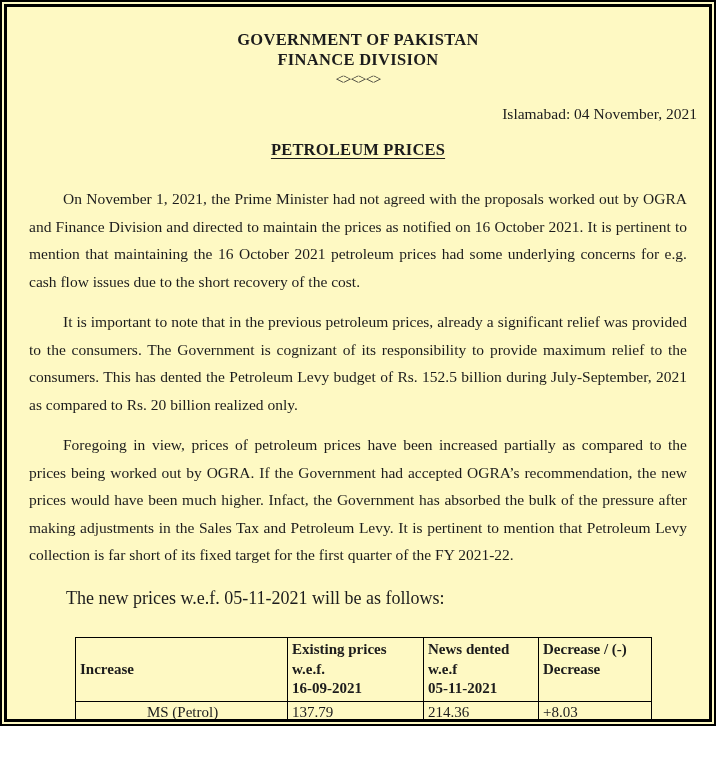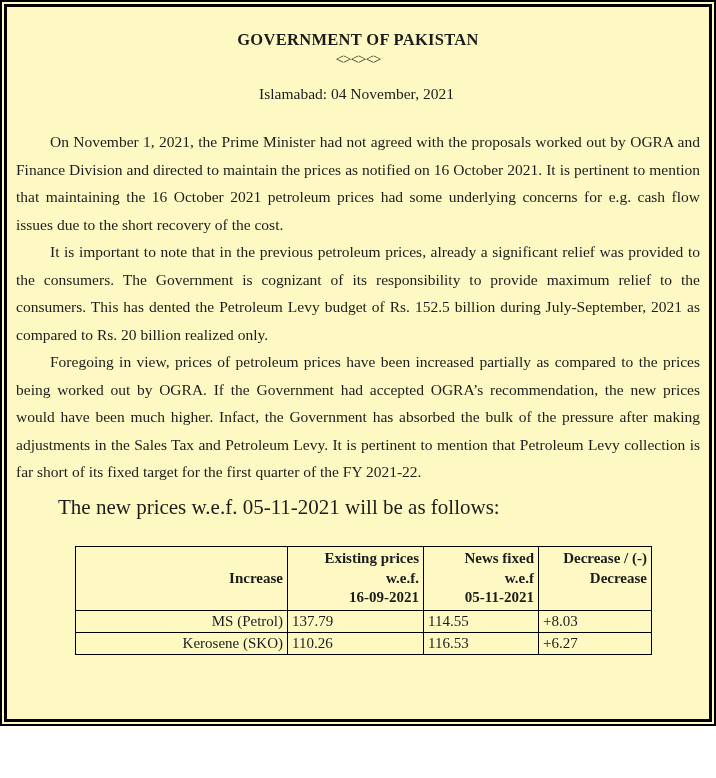--- a/index.html
+++ b/index.html
@@ -34,50 +34,50 @@
     font-size: 16.5px;
     line-height: 20px;
     letter-spacing: 0.3px;
   }
   .ornament {
     font-size: 15px;
     line-height: 18px;
     letter-spacing: -1px;
   }
   .dateline {
-    text-align: center;
+    text-align: right;
     font-size: 15.5px;
     line-height: 18px;
     margin-top: 17px;
     padding-right: 3px;
   }
   .doc-title {
     text-align: center;
     font-size: 16.5px;
     font-weight: bold;
     margin: 17px 0 0 0;
     letter-spacing: 0.2px;
   }
   .doc-title .underlined {
     text-decoration: underline;
     text-underline-offset: 3px;
   }
   .body-text {
     margin-top: 25px;
   }
   p.body-para {
-    margin: 0;
+    margin: 13px;
     font-size: 15.5px;
     line-height: 27.5px;
     text-align: justify;
     text-indent: 34px;
   }
   p.intro-line {
-    margin: 8px;
-    font-size: 21px;
+    margin: 16px;
+    font-size: 18px;
     line-height: 27.5px;
     text-indent: 34px;
     font-family: Liberation Serif, serif;
   }
   table.price-table {
     border-collapse: collapse;
     margin: 25px 0 0 59px;
     width: 576px;
     table-layout: fixed;
     font-size: 15px;
@@ -86,56 +86,60 @@
   .price-table col.c-product  { width: 212px; }
   .price-table col.c-existing { width: 136px; }
   .price-table col.c-new      { width: 115px; }
   .price-table col.c-change   { width: 113px; }
   .price-table th, .price-table td {
     border: 1px solid #000000;
     padding: 0 4px;
   }
   .price-table th {
     font-weight: bold;
-    text-align: right;
+    text-align: left;
     vertical-align: top;
     line-height: 19.5px;
     padding-top: 2px;
     padding-bottom: 2px;
   }
   .price-table th.product-h {
     vertical-align: middle;
   }
   .price-table th .hl {
     display: block;
   }
   .price-table td {
     height: 21px;
     line-height: 19px;
     text-align: left;
     vertical-align: middle;
   }
   .price-table td.product-cell {
-    text-align: right;
+    text-align: center;
     padding-left: 6px;
   }
 </style>
 </head>
 <body>
 
 <div class="page">
   <div class="page-inner">
 
     <div class="doc-header">
       <div class="org-line">GOVERNMENT OF PAKISTAN</div>
+      <div class="division-line">FINANCE DIVISION</div>
       <div class="ornament">&lt;&gt;&lt;&gt;&lt;&gt;</div>
     </div>
 
     <div class="dateline">Islamabad: 04 November, 2021</div>
 
+    <div class="doc-title">
+      <span class="underlined">PETROLEUM PRICES</span>
+    </div>
 
     <div class="body-text">
       <p class="body-para">On November 1, 2021, the Prime Minister had not agreed with the proposals worked out by OGRA and Finance Division and directed to maintain the prices as notified on 16 October 2021. It is pertinent to mention that maintaining the 16 October 2021 petroleum prices had some underlying concerns for e.g. cash flow issues due to the short recovery of the cost.</p>
       <p class="body-para">It is important to note that in the previous petroleum prices, already a significant relief was provided to the consumers. The Government is cognizant of its responsibility to provide maximum relief to the consumers. This has dented the Petroleum Levy budget of Rs. 152.5 billion during July-September, 2021 as compared to Rs. 20 billion realized only.</p>
       <p class="body-para">Foregoing in view, prices of petroleum prices have been increased partially as compared to the prices being worked out by OGRA. If the Government had accepted OGRA’s recommendation, the new prices would have been much higher. Infact, the Government has absorbed the bulk of the pressure after making adjustments in the Sales Tax and Petroleum Levy. It is pertinent to mention that Petroleum Levy collection is far short of its fixed target for the first quarter of the FY 2021-22.</p>
       <p class="intro-line">The new prices w.e.f. 05-11-2021 will be as follows:</p>
     </div>
 
     <table class="price-table">
       <colgroup>
@@ -146,35 +150,35 @@
       </colgroup>
       <thead>
         <tr>
           <th class="product-h">Increase</th>
           <th>
             <span class="hl">Existing prices</span>
             <span class="hl">w.e.f.</span>
             <span class="hl">16-09-2021</span>
           </th>
           <th>
-            <span class="hl">News fixed</span>
+            <span class="hl">News dented</span>
             <span class="hl">w.e.f</span>
             <span class="hl">05-11-2021</span>
           </th>
           <th>
             <span class="hl">Decrease / (-)</span>
             <span class="hl">Decrease</span>
           </th>
         </tr>
       </thead>
       <tbody>
         <tr>
           <td class="product-cell">MS (Petrol)</td>
           <td>137.79</td>
-          <td>114.55</td>
+          <td>214.36</td>
           <td>+8.03</td>
         </tr>
         <tr>
           <td class="product-cell">Kerosene (SKO)</td>
           <td>110.26</td>
           <td>116.53</td>
           <td>+6.27</td>
         </tr>
       </tbody>
     </table>

